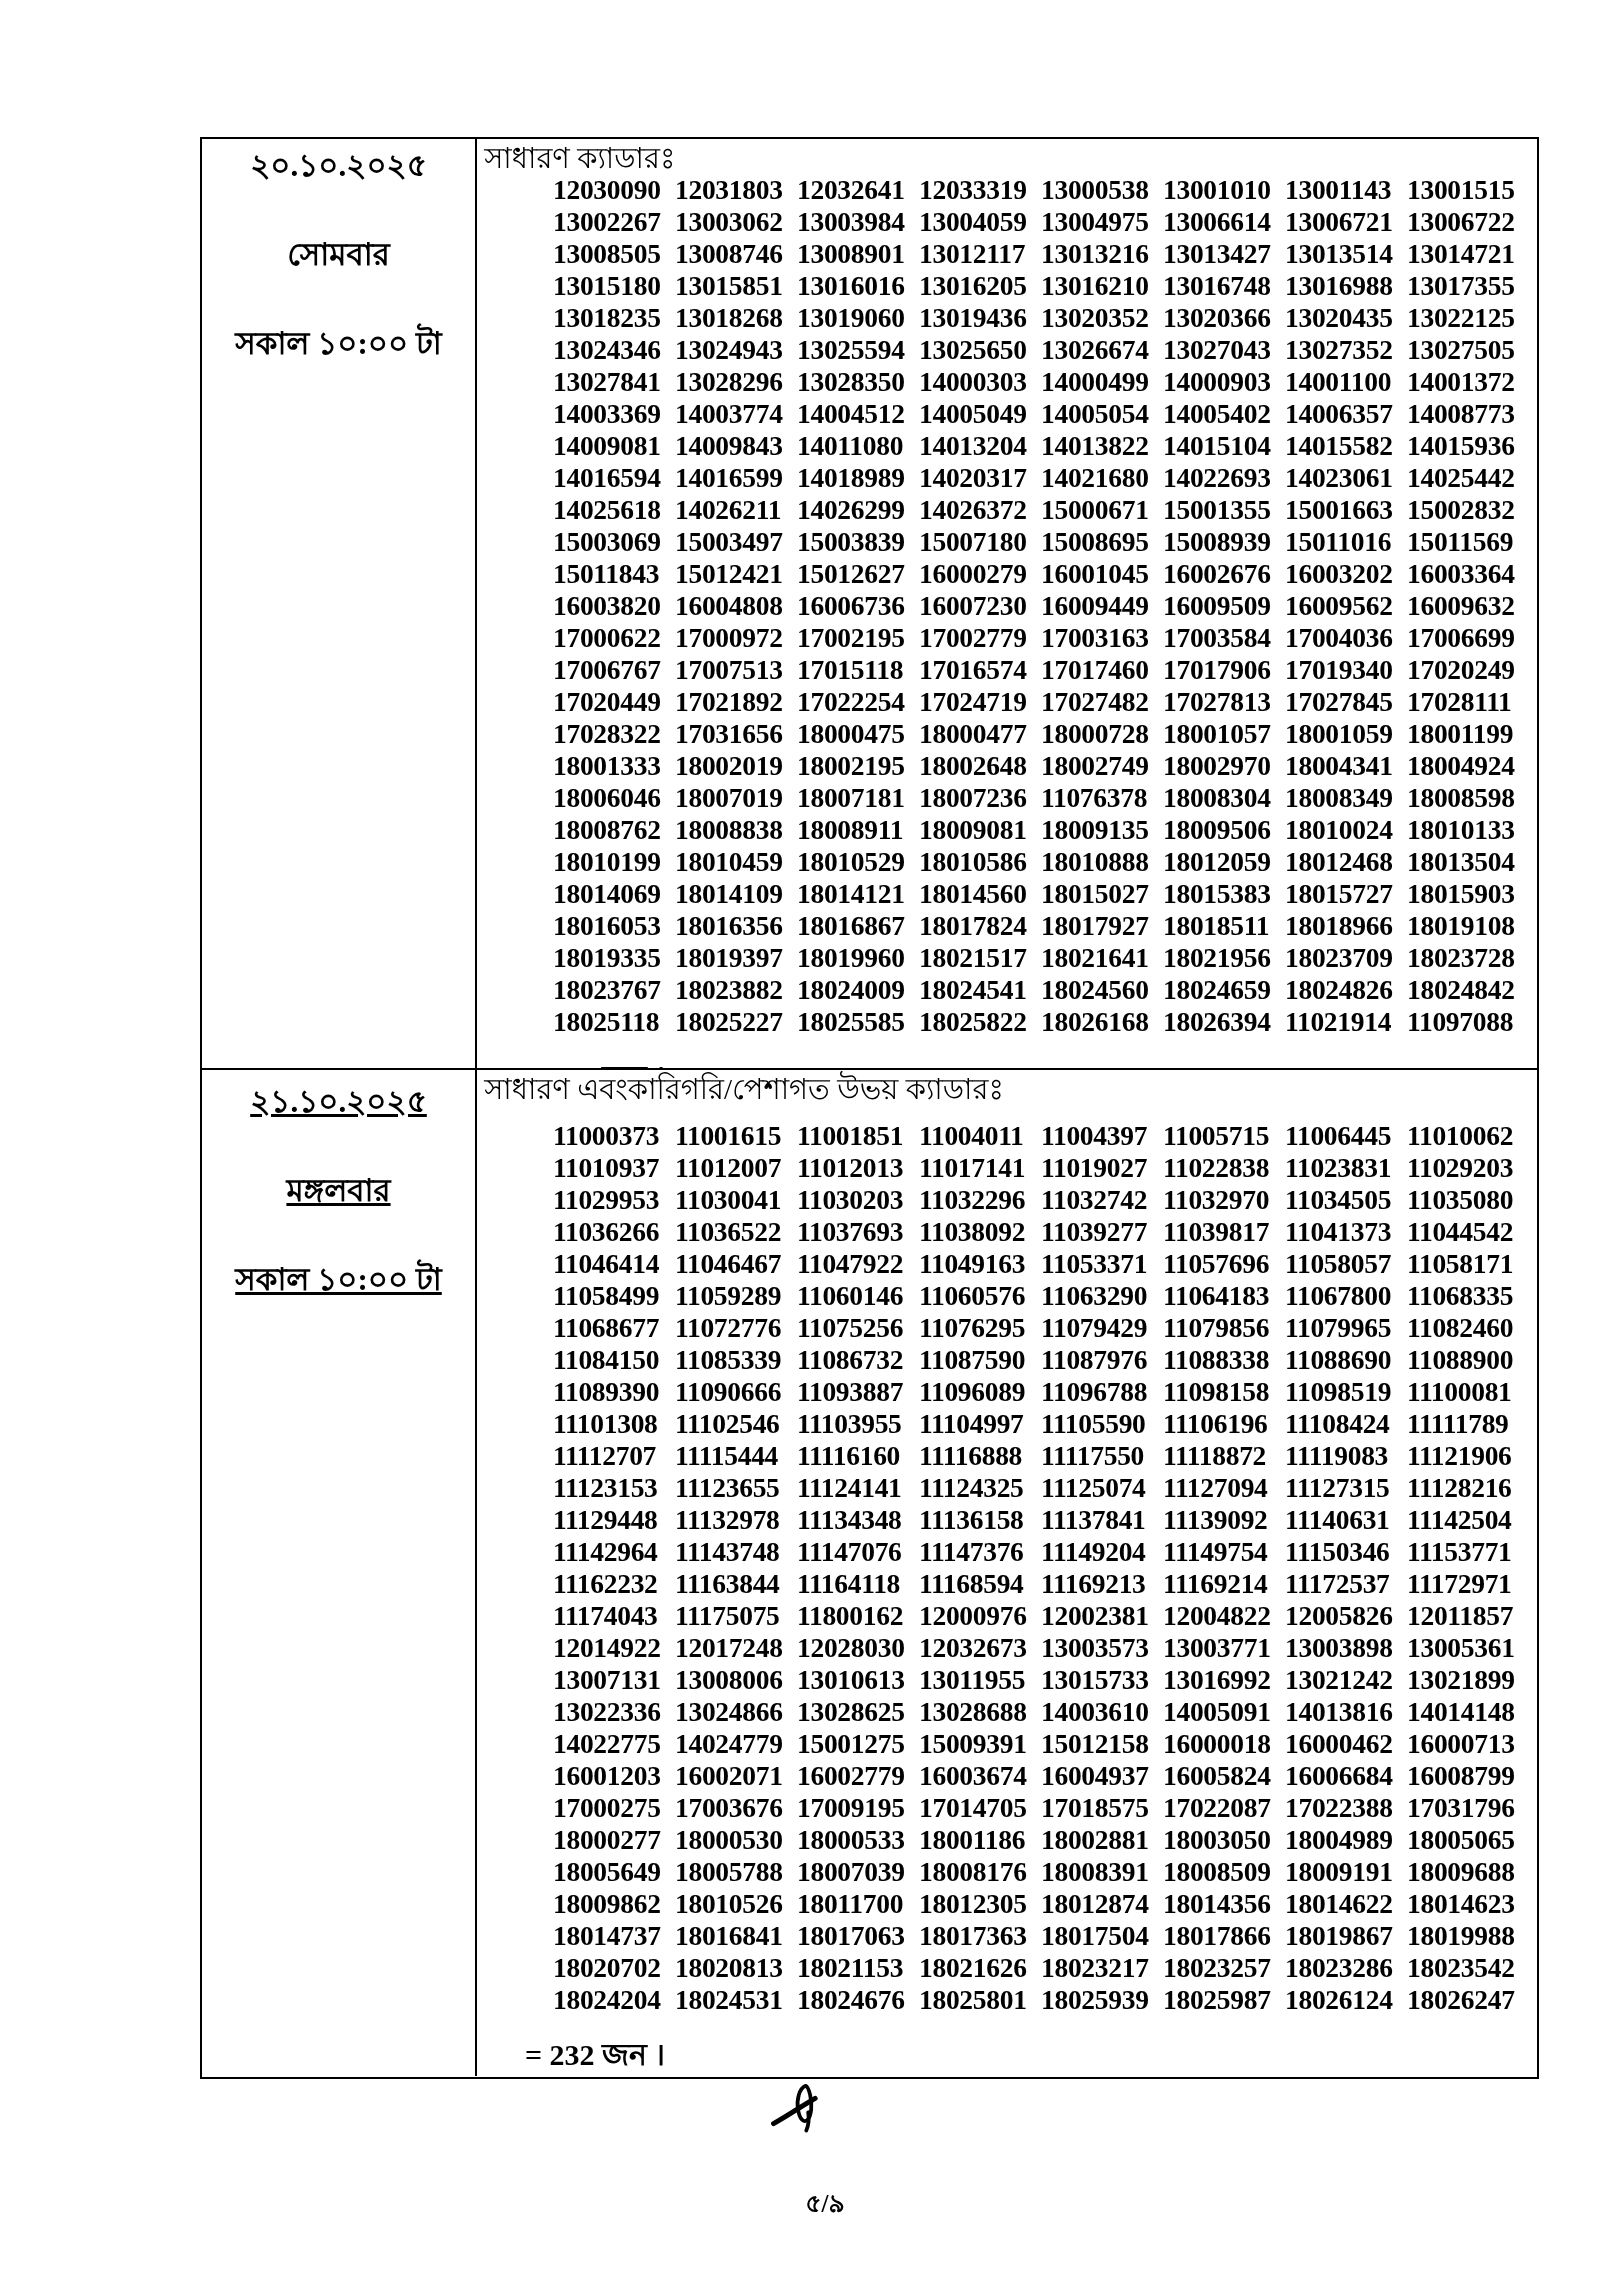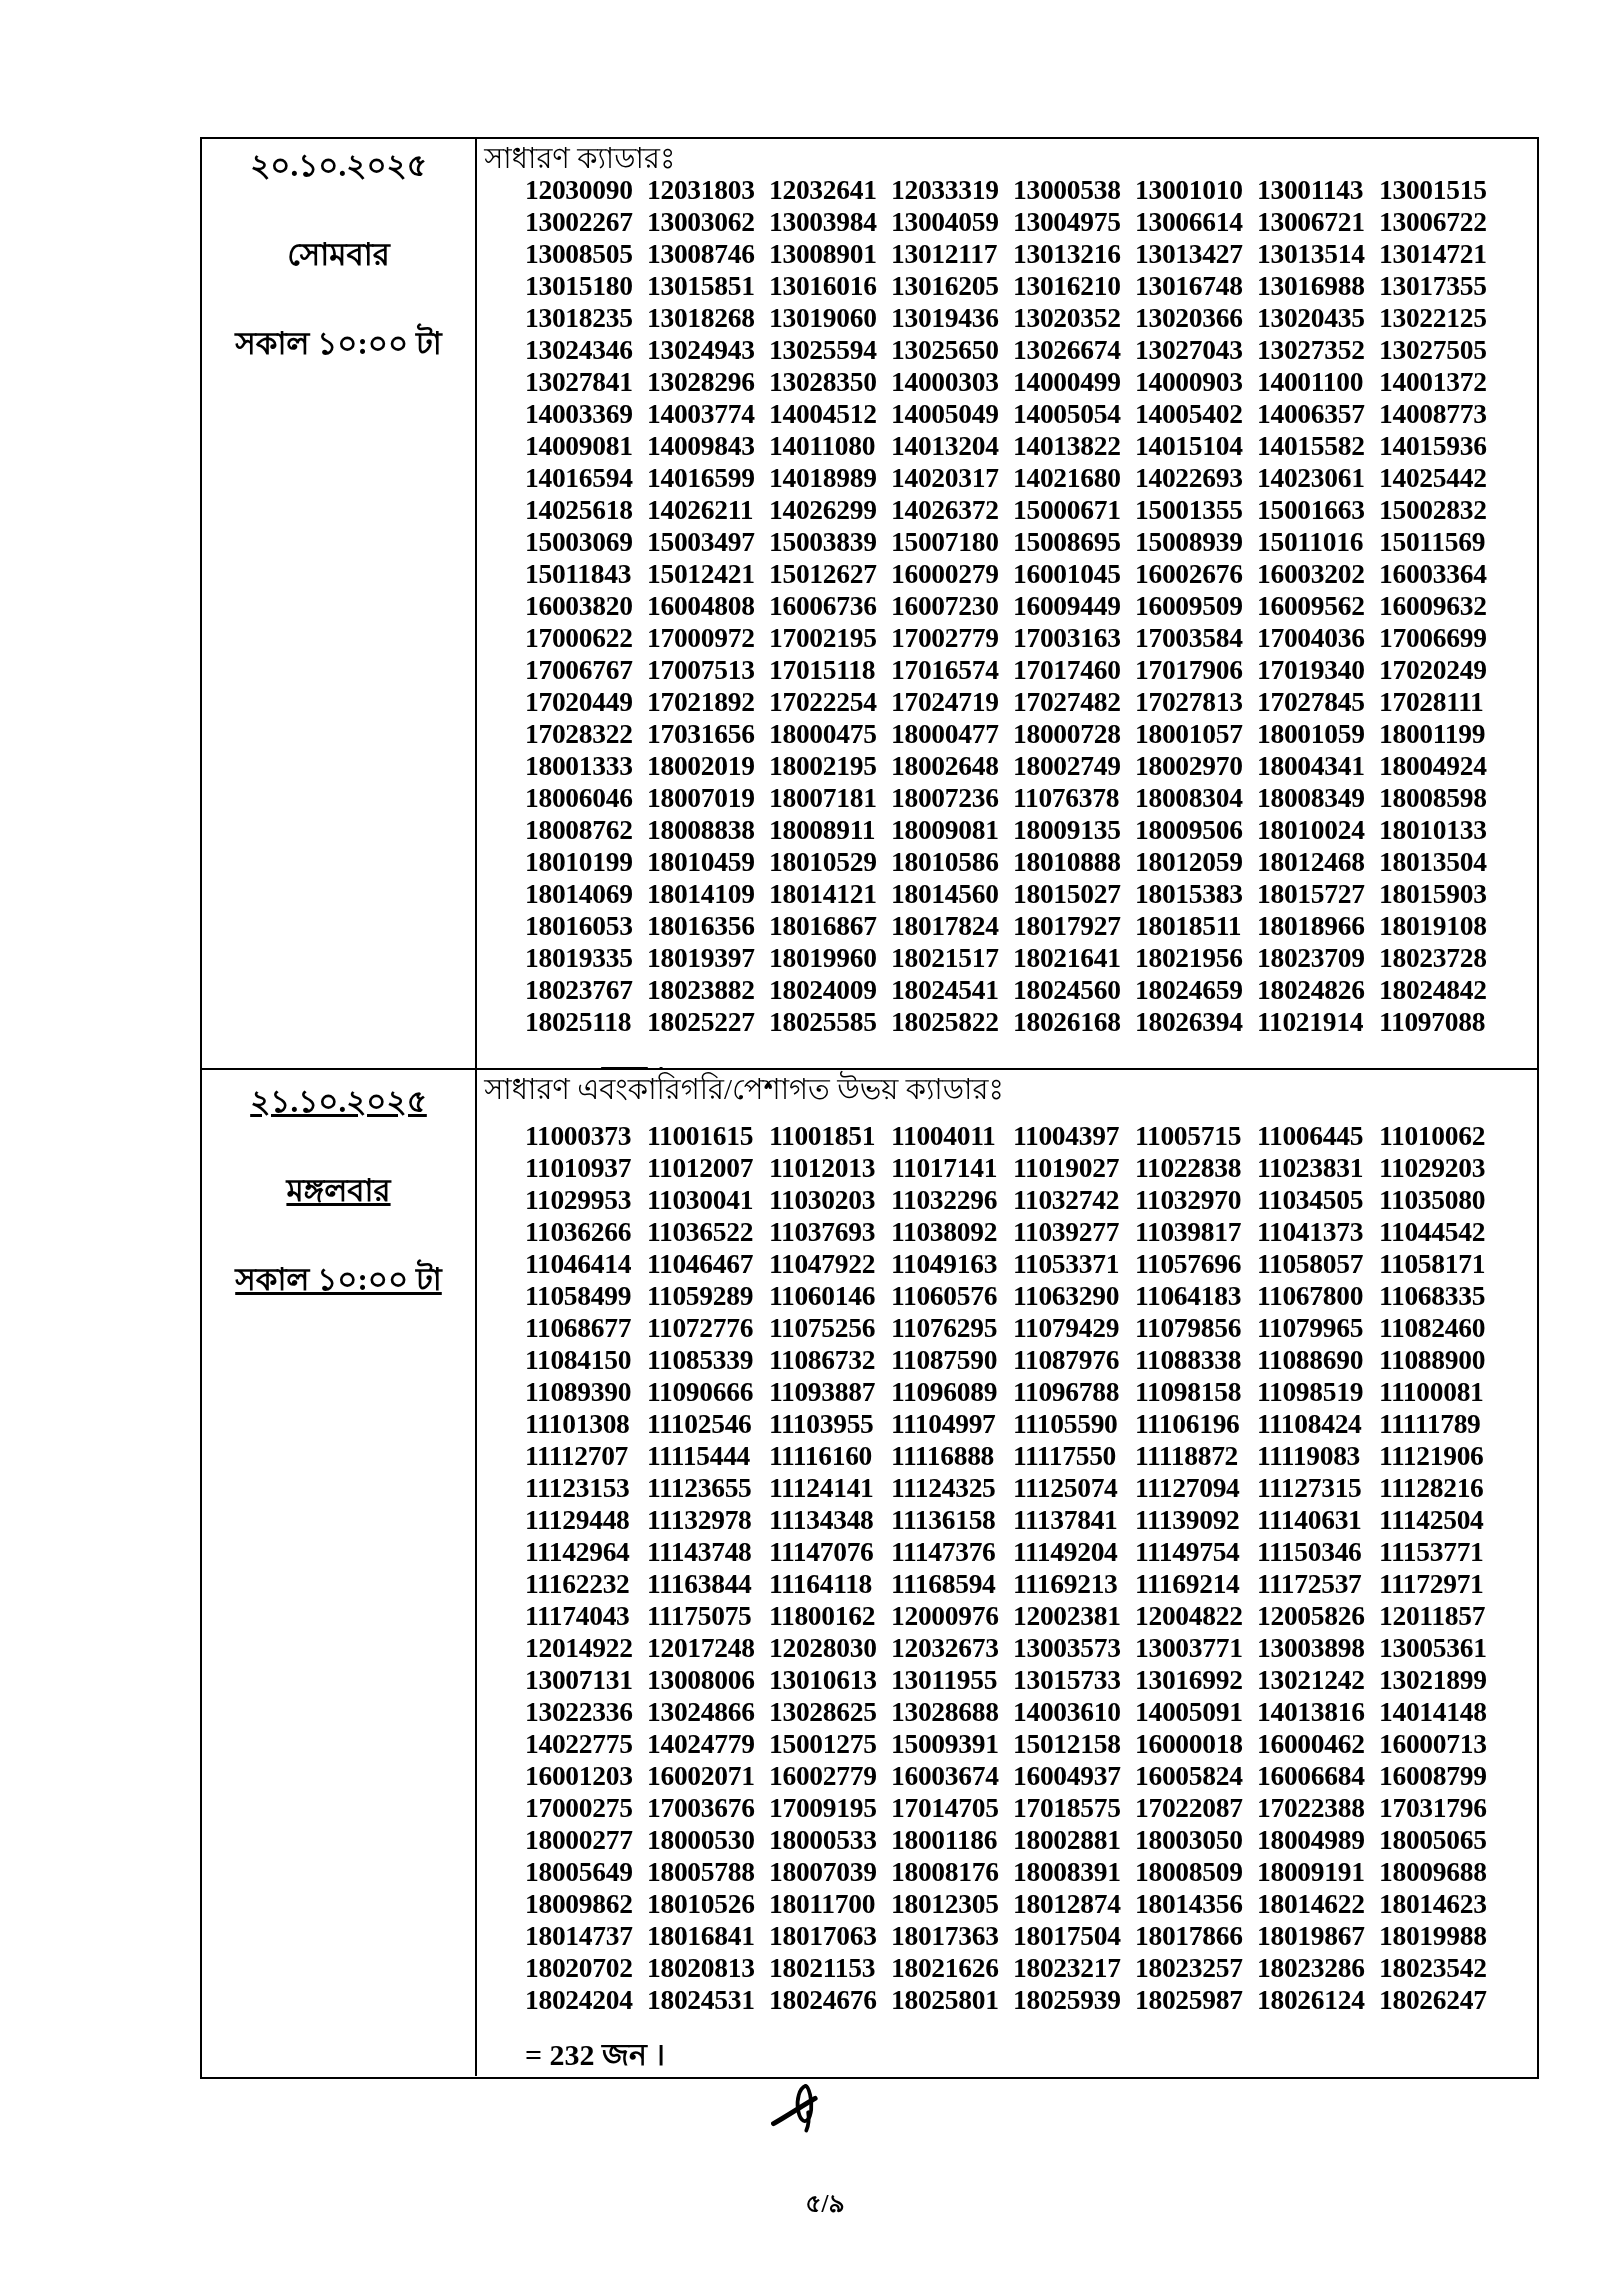--- a/index.html
+++ b/index.html
@@ -30,21 +30,21 @@
   .session-row.second .left-cell { padding-top:11.8px;text-decoration:underline; }
   .left-cell .cell-line { margin-bottom:50px; }
   .right-cell { flex:1 1 auto; overflow:hidden; }
   .category-header {
     font-weight:normal; font-size:29px;
     padding:2.6px 0 0 7.2px;
     line-height:33px;
   }
   .session-row.first  .category-header { height:35px; }
   .session-row.second .category-header { height:50px; }
-  .rolls { margin-left:48px; }
+  .rolls { margin-left:76px; }
   .roll-row {
     display:grid;
     grid-template-columns:repeat(8, 122px);
     line-height:32px;
   }
   .roll {
     font-weight:bold; font-size:27.5px;
     letter-spacing:-0.3px;
     white-space:nowrap;
   }

